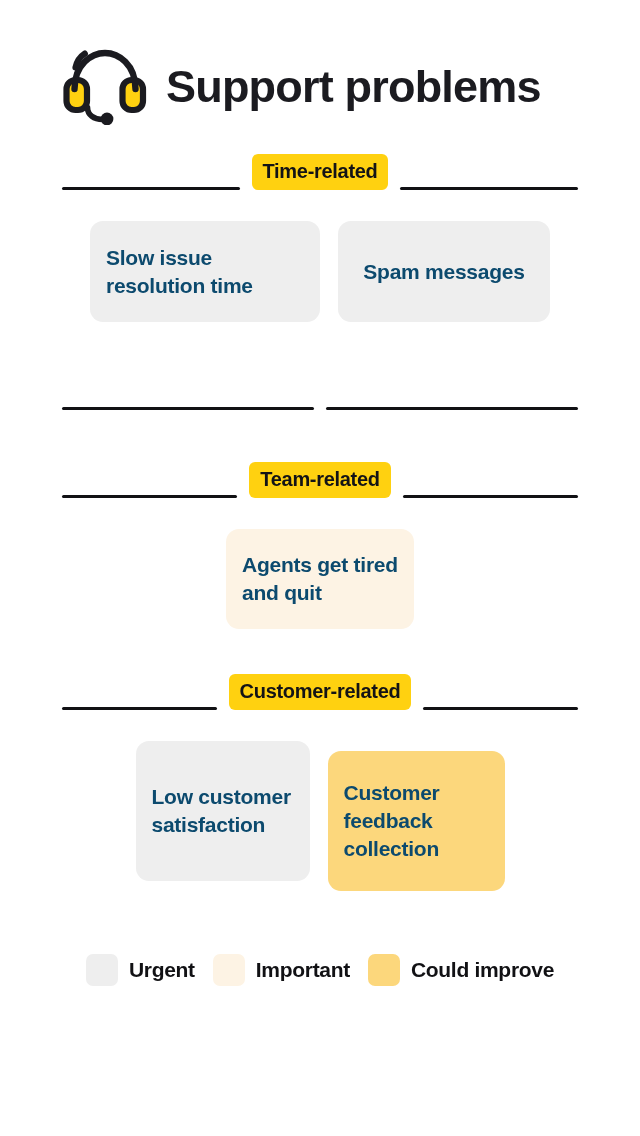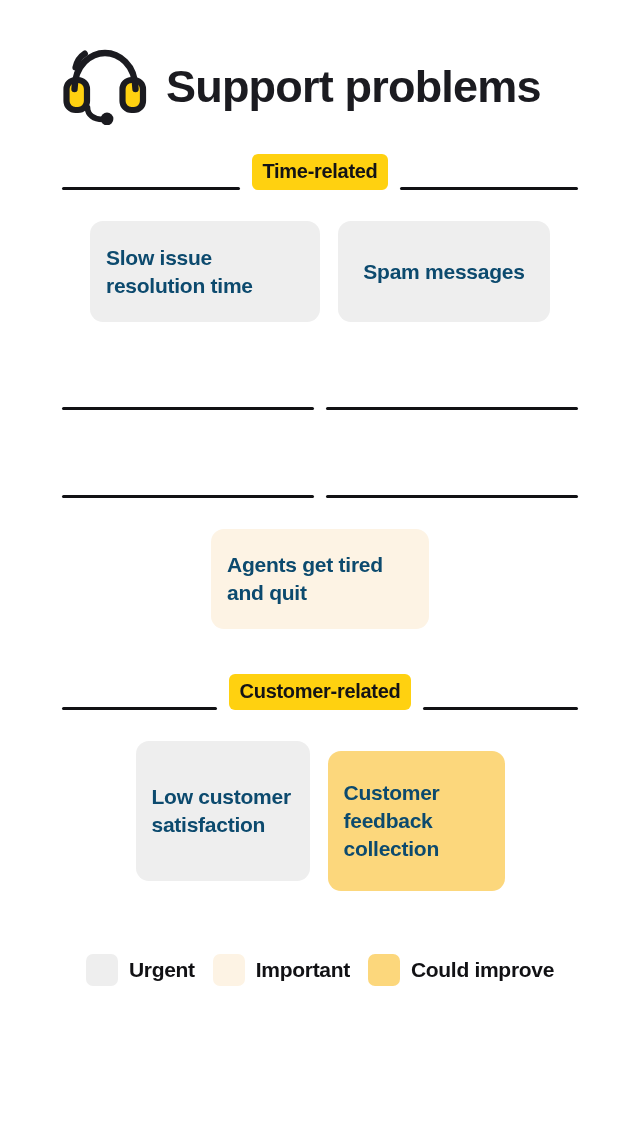--- a/index.html
+++ b/index.html
@@ -112,21 +112,21 @@
 
   
   .row-time .card      { height: 101px; }
   .row-time .card-0    { width: 230px; }
   .row-time .card-1    { width: 212px; }
 
   .row-budget .card    { height: 140px; }
   .row-budget .card-0  { width: 212px; }
   .row-budget .card-1  { width: 220px; }
 
-  .row-team .card      { height: 100px; width: 218px; }
+  .row-team .card      { height: 100px; width: 188px; }
 
   .row-customer .card   { height: 140px; }
   .row-customer .card-0 { width: 174px; }
   .row-customer .card-1 { width: 177px; }
 
   .section { margin-bottom: 0; }
   .gap-after-row { height: 58px; }
   .gap-after-row.small { height: 51px; }
 
   
@@ -209,20 +209,21 @@
         <span class="rule"></span>
         <span class="rule"></span>
       </div>
     </div>
 
     <div class="gap-after-row"></div>
 
     <div class="section">
       <div class="section-head">
         <span class="rule"></span>
+        <span class="section-badge">Team-related</span>
         <span class="rule"></span>
       </div>
       <div class="card-row row-team">
         <div class="card important card-0">Agents get tired and quit</div>
       </div>
     </div>
 
     <div class="gap-after-row small"></div>
 
     <div class="section">

